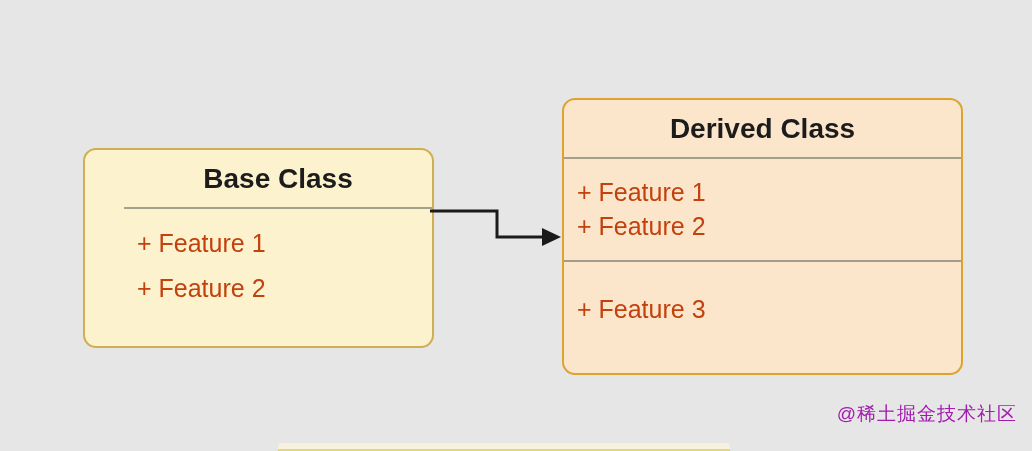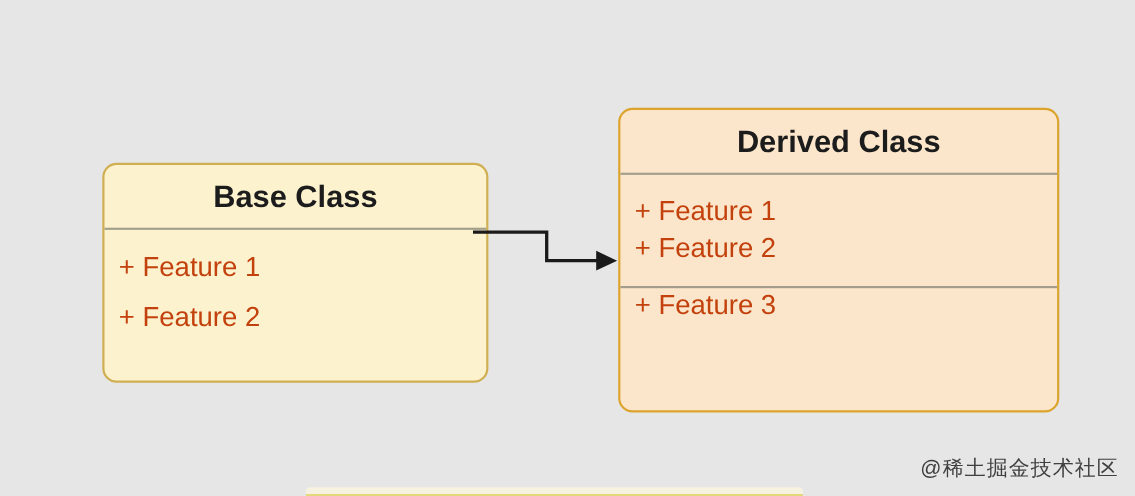--- a/index.html
+++ b/index.html
@@ -9,23 +9,24 @@
     background:#e6e6e6;
     overflow:hidden;
     font-family:"Liberation Sans", sans-serif;
   }
   .uml-box {
     position:absolute;
     box-sizing:border-box;
     border-radius:13px;
   }
   .uml-box.base {
-    left:93px; top:148px; width:351px; height:200px;
+    left:83px; top:148px; width:351px; height:200px;
     background:#fdf2ce;
     border:2.5px solid #d0ae52;
+    padding-left:39px;
   }
   .uml-box.derived {
     left:562px; top:98px; width:401px; height:277px;
     background:#fce6cb;
     border:2.5px solid #dca42d;
   }
   .uml-title {
     height:57px;
     display:flex; align-items:center; justify-content:center;
     font-weight:bold;
@@ -41,31 +42,31 @@
   }
   .feature-line { line-height:30px; white-space:nowrap; }
   .base-section { padding-top:19px; }
   .base-section .feature-line + .feature-line { margin-top:15px; }
   .derived-section-1 {
     height:103px;
     padding-top:18px;
     border-bottom:2px solid #a39c8d;
   }
   .derived-section-1 .feature-line + .feature-line { margin-top:4px; }
-  .derived-section-2 { }
+  .derived-section-2 { padding-top:32px; }
   .connector-svg {
     position:absolute; left:0; top:0;
     width:1032px; height:451px;
     pointer-events:none;
   }
   .watermark {
     position:absolute;
-    right:15px; top:413px;
+    right:15px; top:401px;
     font-size:19px;
-    color:#404040;
+    color:#a21caf;
     letter-spacing:1px;
     white-space:nowrap;
   }
   .bottom-clipped-shape {
     position:absolute;
     left:278px; top:443px;
     width:452px; height:8px;
     box-sizing:border-box;
     background:#f7f1e0;
     border-bottom:2px solid #e3d87c;

